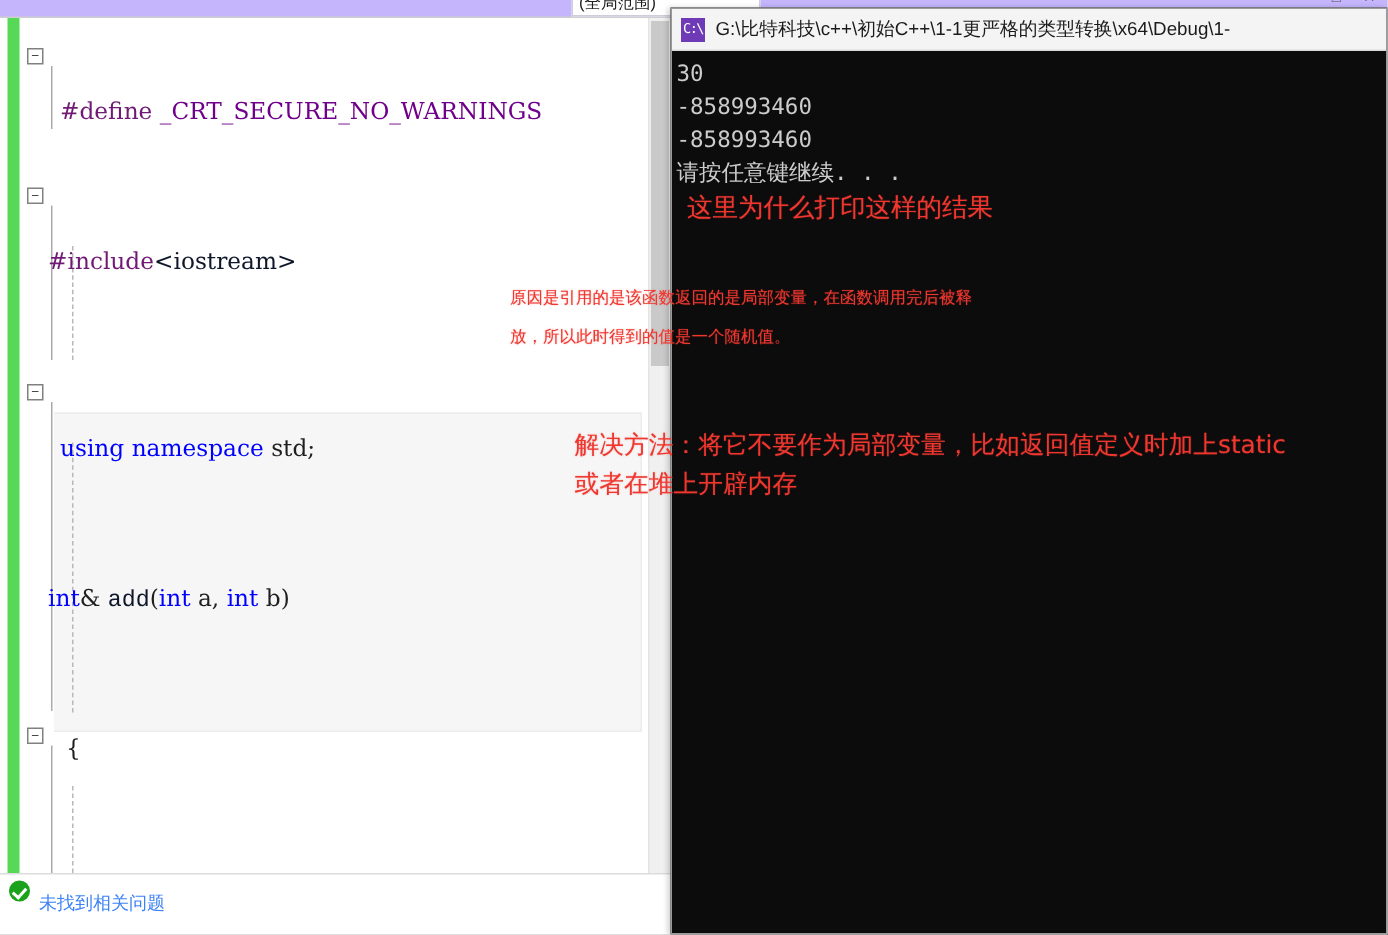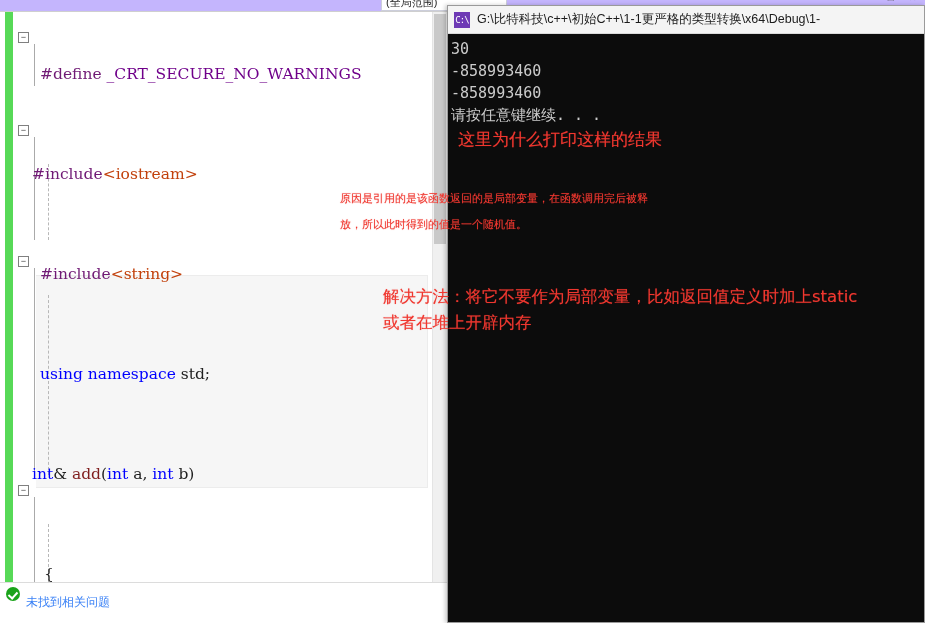--- a/index.html
+++ b/index.html
@@ -77,22 +77,22 @@
     position: absolute; width: 11px; height: 11px;
     border: 1px solid #808080; background: #ffffff;
     font-family: "Liberation Sans", sans-serif; font-size: 9px;
     line-height: 9px; text-align: center; color: #404040; cursor: pointer;
   }
 
   
   .kw   { color: #0000ff; }
   .pp   { color: #701a75; }
   .ppid { color: #6f008a; text-align: center; }
-  .hdr  { color: #c2410c; }
-  .fn   { color: #7f1d1d; }
+  .hdr  { color: #0f172a; }
+  .fn   { color: #0f172a; font-family: Liberation Mono, monospace; }
   .var  { color: #1f1f1f; }
   .plain{ color: #1f1f1f; }
   .op   { color: #1f1f1f; }
 
   
   #vs-status {
     position: absolute; left: 0; top: 582px; width: 447px; height: 23px;
     background: #ffffff; border-top: 1px solid #dcdcdc;
     display: flex; align-items: center; gap: 6px; padding-left: 6px;
   }
@@ -188,21 +188,20 @@
       <div class="guide-solid" style="left:34px; top:485px; height:95px;"></div>
       <div class="guide" style="left:48px; top:152px; height:76px;"></div>
       <div class="guide" style="left:48px; top:283px; height:180px;"></div>
       <div class="guide" style="left:48px; top:512px; height:68px;"></div>
 
       <div id="code-lines">
         <div class="cl" style="padding-left:8px;"><span class="pp">#define</span><span class="plain"> </span><span class="ppid">_CRT_SECURE_NO_WARNINGS</span></div>
 
         <div class="cl"><span class="pp">#include</span><span class="hdr">&lt;iostream&gt;</span></div>
 
-        <div class="cl" style="padding-left:8px;"><span class="pp">#include</span><span class="hdr">&lt;string&gt;</span></div>
 
         <div class="cl" style="padding-left:8px;"><span class="kw">using</span><span class="plain"> </span><span class="kw">namespace</span><span class="plain"> </span><span class="plain">std;</span></div>
 
         <div class="cl"><span class="kw">int</span><span class="op">&amp; </span><span class="fn">add</span><span class="op">(</span><span class="kw">int</span><span class="plain"> </span><span class="var">a</span><span class="op">, </span><span class="kw">int</span><span class="plain"> </span><span class="var">b</span><span class="op">)</span></div>
 
         <div class="cl" style="padding-left:12px;"><span class="op">{</span></div>
 
         
 
         

